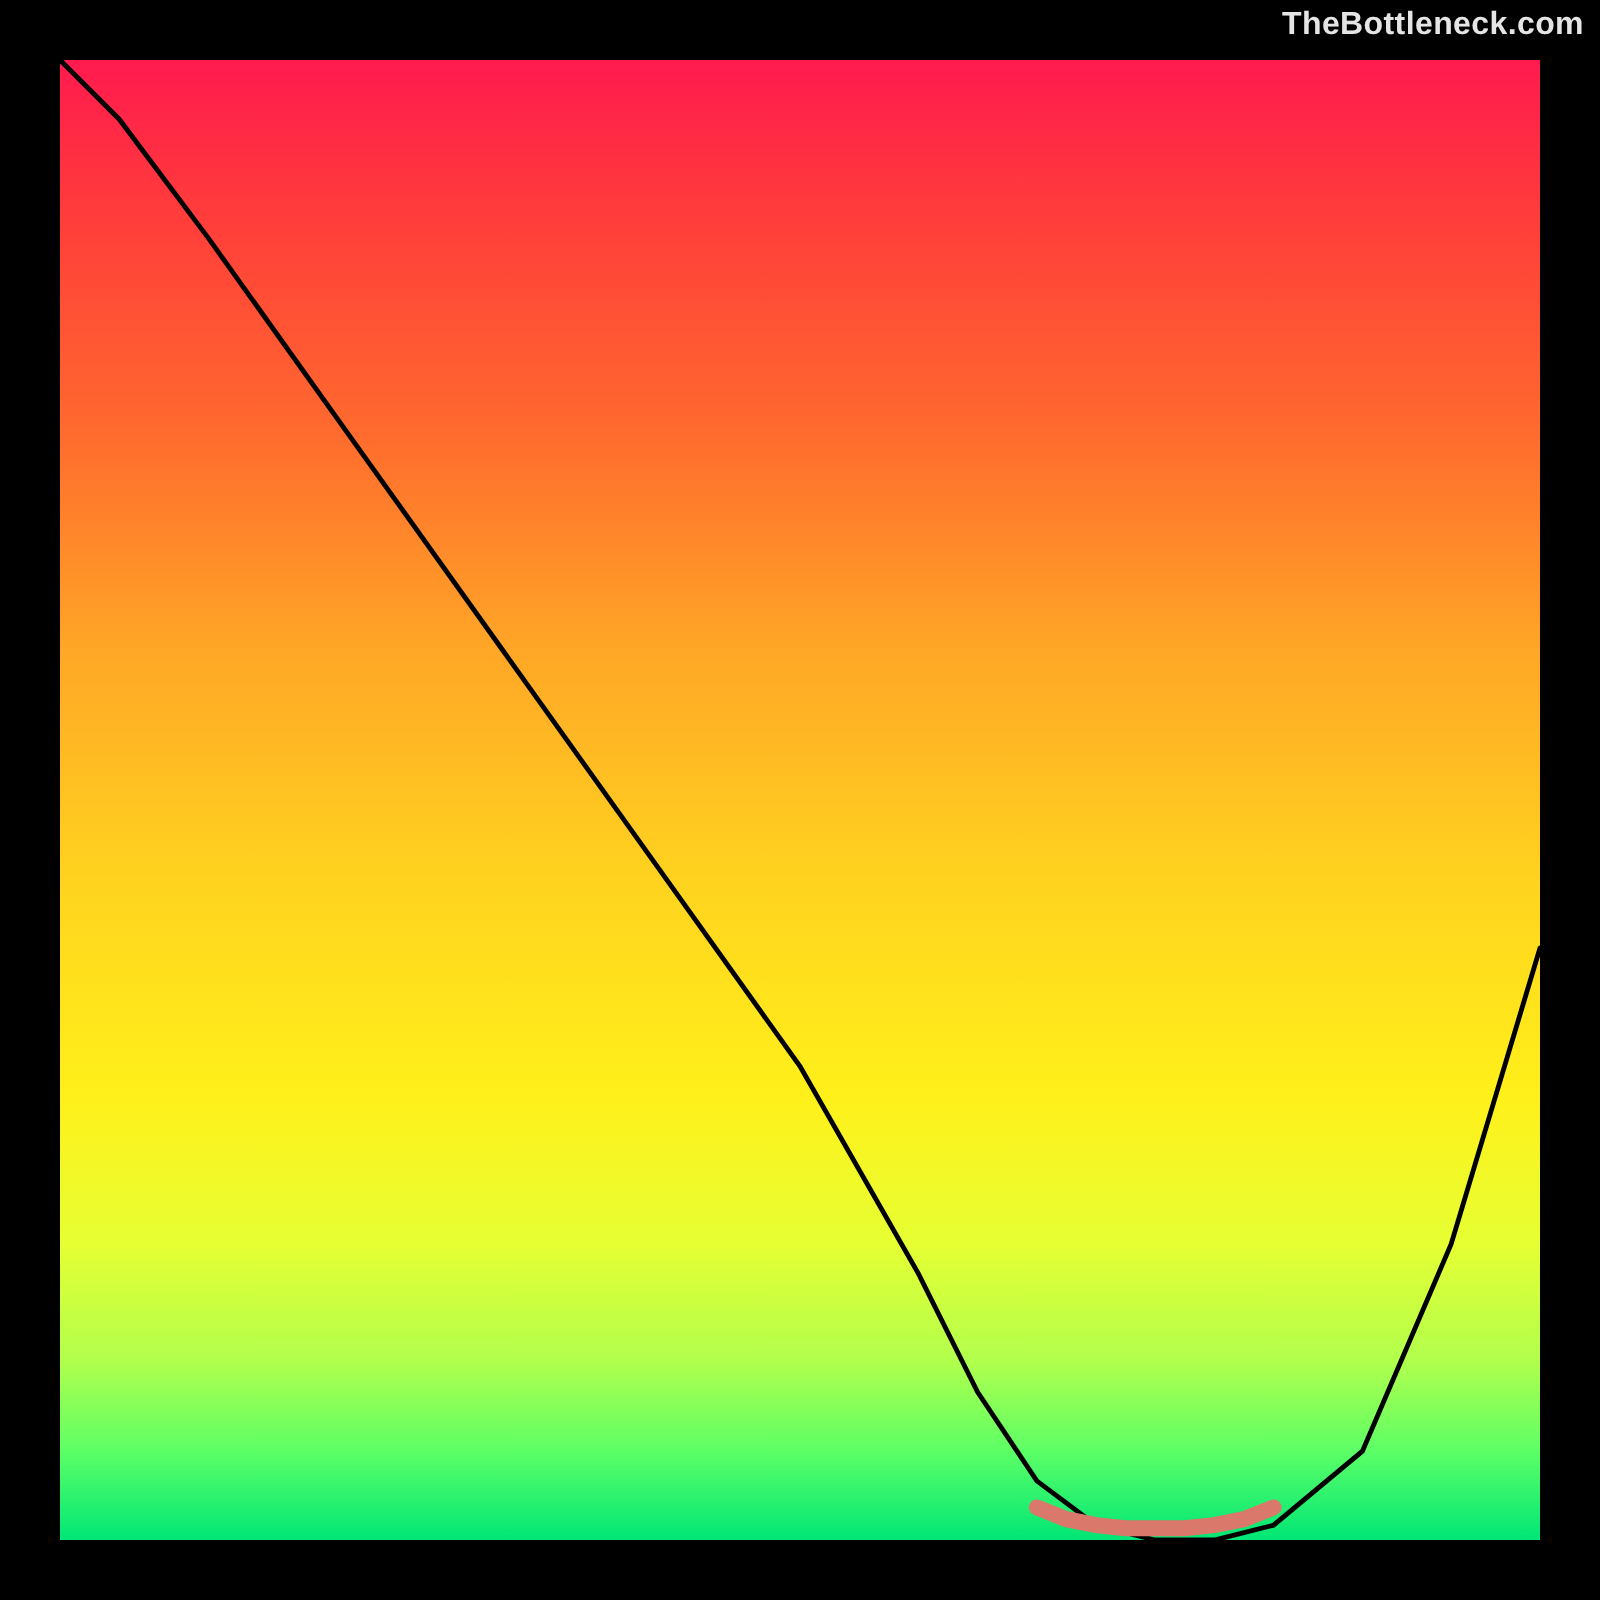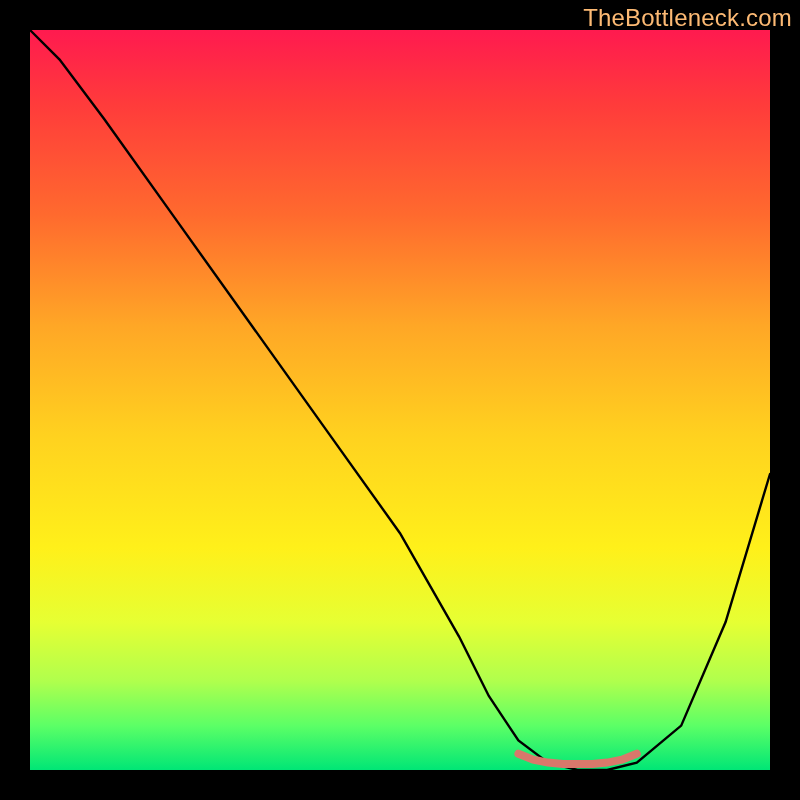--- a/index.html
+++ b/index.html
@@ -41,23 +41,23 @@
     top: 0;
     width: 740px;
     height: 740px;
     overflow: visible;
   }
   .watermark {
     position: absolute;
     top: 4px;
     right: 8px;
     font-family: Arial, Helvetica, sans-serif;
-    font-size: 24px;
-    font-weight: 400;
-    color: #fdba74;
+    font-size: 16px;
+    font-weight: 700;
+    color: #e5e5e5;
     letter-spacing: 0.2px;
     user-select: none;
   }
 </style>
 </head>
 <body>
 
 <div class="container">
   <div class="watermark">TheBottleneck.com</div>
   <div class="plot-area">

